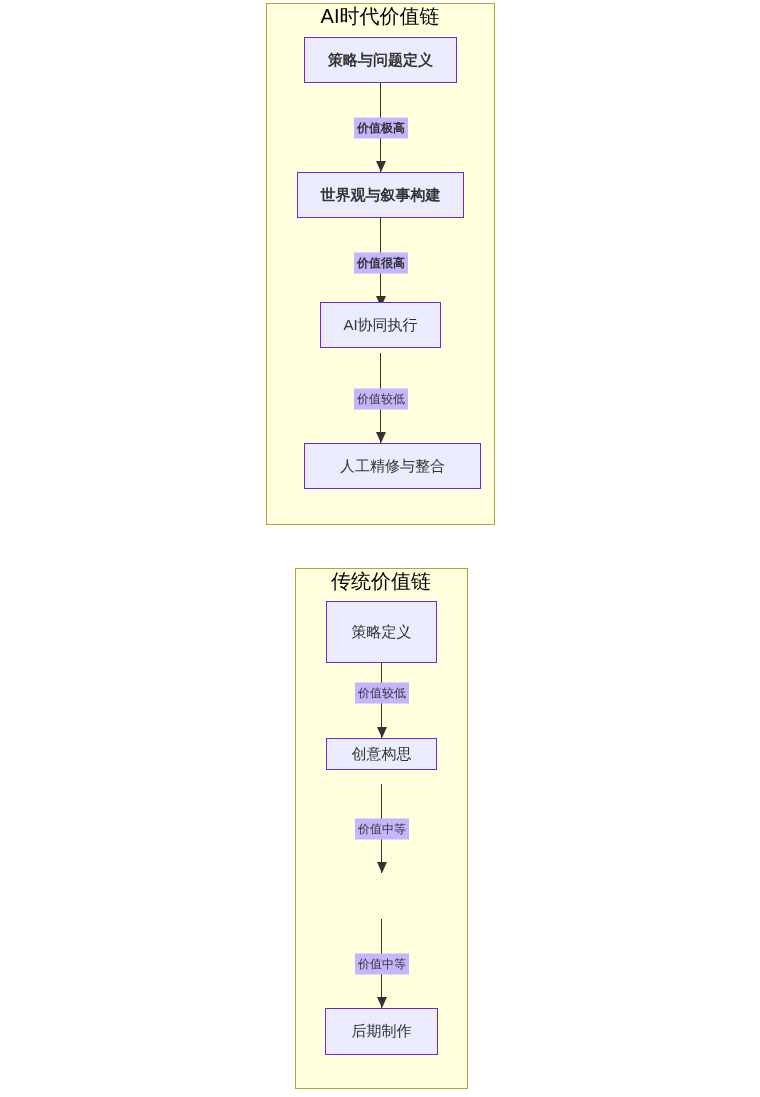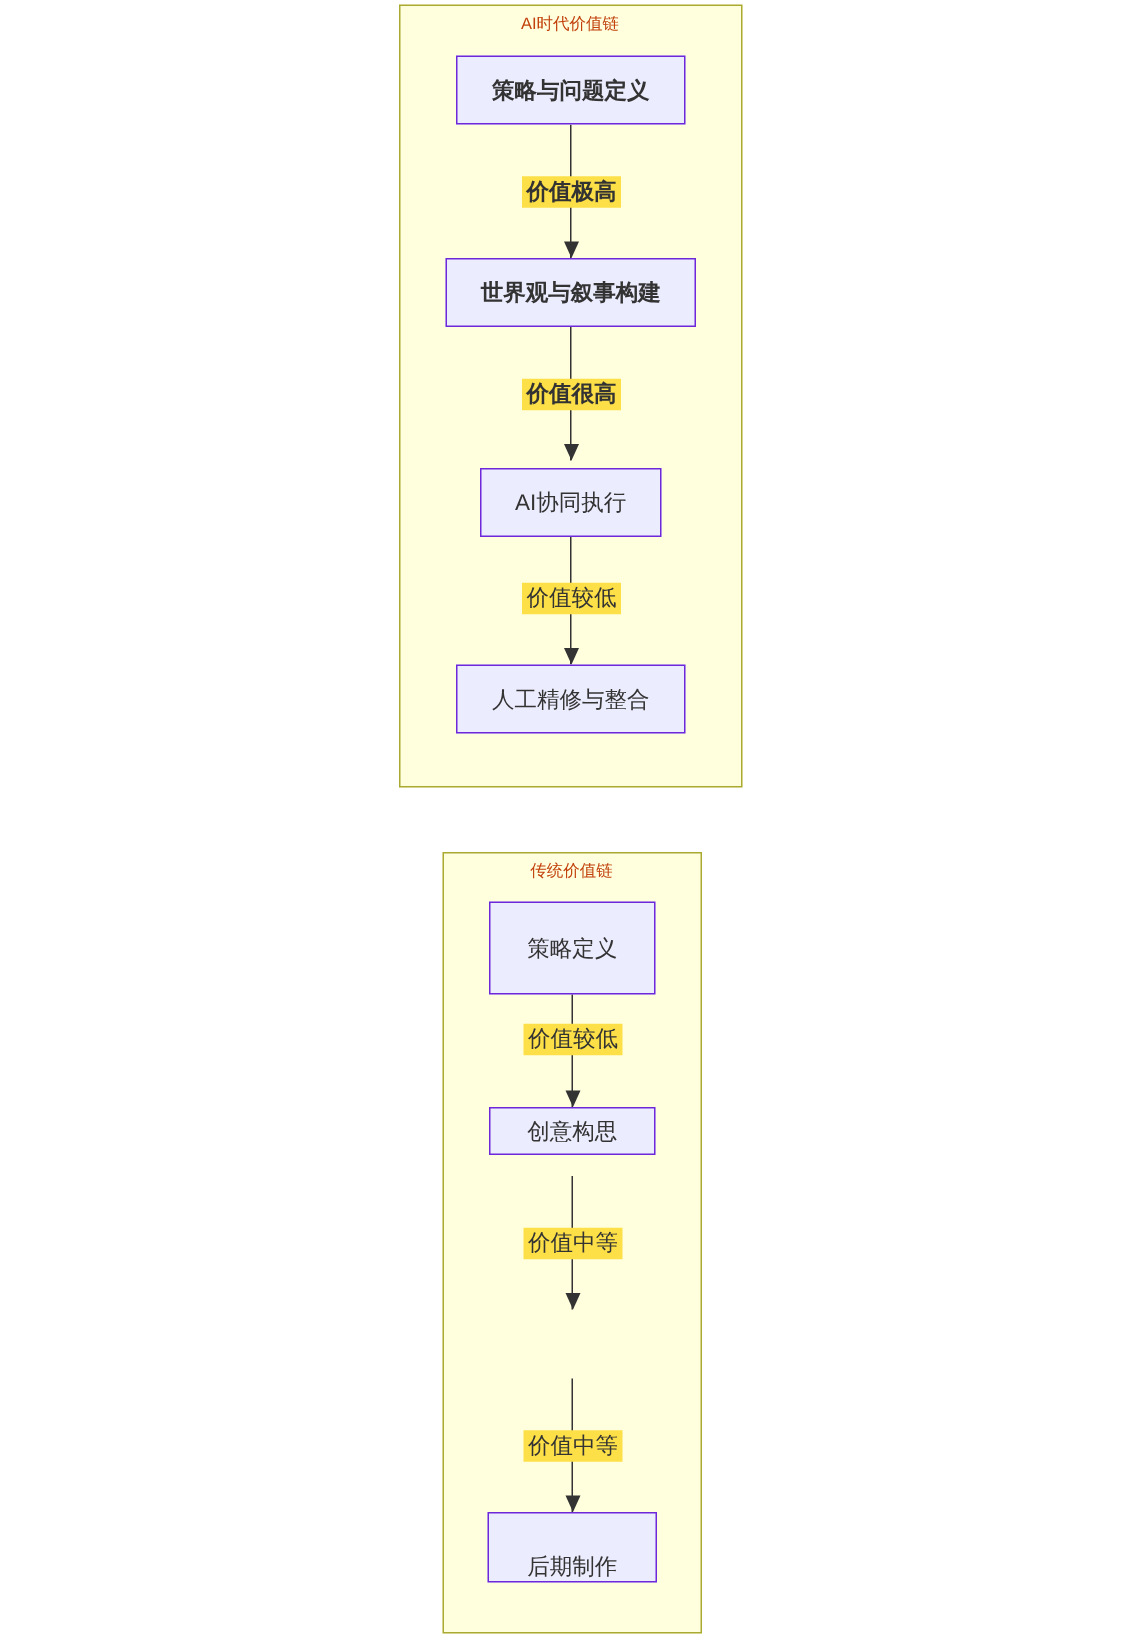--- a/index.html
+++ b/index.html
@@ -16,22 +16,22 @@
     overflow: hidden;
   }
   .cluster {
     position: absolute;
     background: #FFFFDE;
     border: 1px solid #AAAA33;
     box-sizing: border-box;
   }
   .cluster-title {
     position: absolute;
-    color: #c2410c;
-    font-size: 11px;
+    color: #000000;
+    font-size: 20px;
     line-height: 18px;
     text-align: right;
     transform: translateX(-50%);
     white-space: nowrap;
   }
   .node {
     position: absolute;
     background: #ECECFF;
     border: 1px solid #6d28d9;
     box-sizing: border-box;
@@ -52,23 +52,23 @@
     position: absolute;
     width: 0;
     height: 0;
     border-left: 5px solid transparent;
     border-right: 5px solid transparent;
     border-top: 11px solid #333333;
   }
   .edge-label {
     position: absolute;
     transform: translate(-50%, -50%);
-    background: #fde047;
+    background: #c4b5fd;
     color: #333333;
-    font-size: 15px;
+    font-size: 12px;
     line-height: 19px;
     padding: 1px 3px;
     white-space: nowrap;
   }
   .edge-label.bold { font-weight: 700; }
 </style>
 </head>
 <body>
 
 <div class="canvas">
@@ -87,24 +87,24 @@
   <div class="edge-line" style="left:380px; top:353px; height:90px;"></div>
   <div class="arrowhead" style="left:376px; top:432px;"></div>
   <div class="edge-label" style="left:381px; top:399px;">价值较低</div>
 
   <div class="node bold" style="left:304px; top:37px; width:153px; height:46px;">
     <span>策略与问题定义</span>
   </div>
   <div class="node bold" style="left:297px; top:172px; width:167px; height:46px;">
     <span>世界观与叙事构建</span>
   </div>
-  <div class="node" style="left:320px; top:312px; width:121px; height:46px;justify-content:center;">
+  <div class="node" style="left:320px; top:302px; width:121px; height:46px;justify-content:center;">
     <span>AI协同执行</span>
   </div>
-  <div class="node" style="left:304px; top:443px; width:153px; height:46px;">
+  <div class="node" style="left:304px; top:443px; width:177px; height:46px;">
     <span>人工精修与整合</span>
   </div>
 
   <div class="cluster" style="left:295px; top:568px; width:173px; height:521px;"></div>
   <div class="cluster-title" style="left:381px; top:572px;">传统价值链</div>
 
   <div class="edge-line" style="left:381px; top:647px; height:91px;"></div>
   <div class="arrowhead" style="left:377px; top:727px;"></div>
   <div class="edge-label" style="left:382px; top:693px;">价值较低</div>
 
@@ -115,17 +115,17 @@
   <div class="edge-line" style="left:381px; top:919px; height:89px;"></div>
   <div class="arrowhead" style="left:377px; top:997px;"></div>
   <div class="edge-label" style="left:382px; top:964px;">价值中等</div>
 
   <div class="node" style="left:326px; top:601px; width:111px; height:62px;">
     <span>策略定义</span>
   </div>
   <div class="node" style="left:326px; top:738px; width:111px; height:32px;">
     <span>创意构思</span>
   </div>
-  <div class="node" style="left:325px; top:1008px; width:113px; height:47px;align-items:flex-end;">
+  <div class="node" style="left:325px; top:1008px; width:113px; height:47px;">
     <span>后期制作</span>
   </div>
 
 </div>
 
 </body></html>

